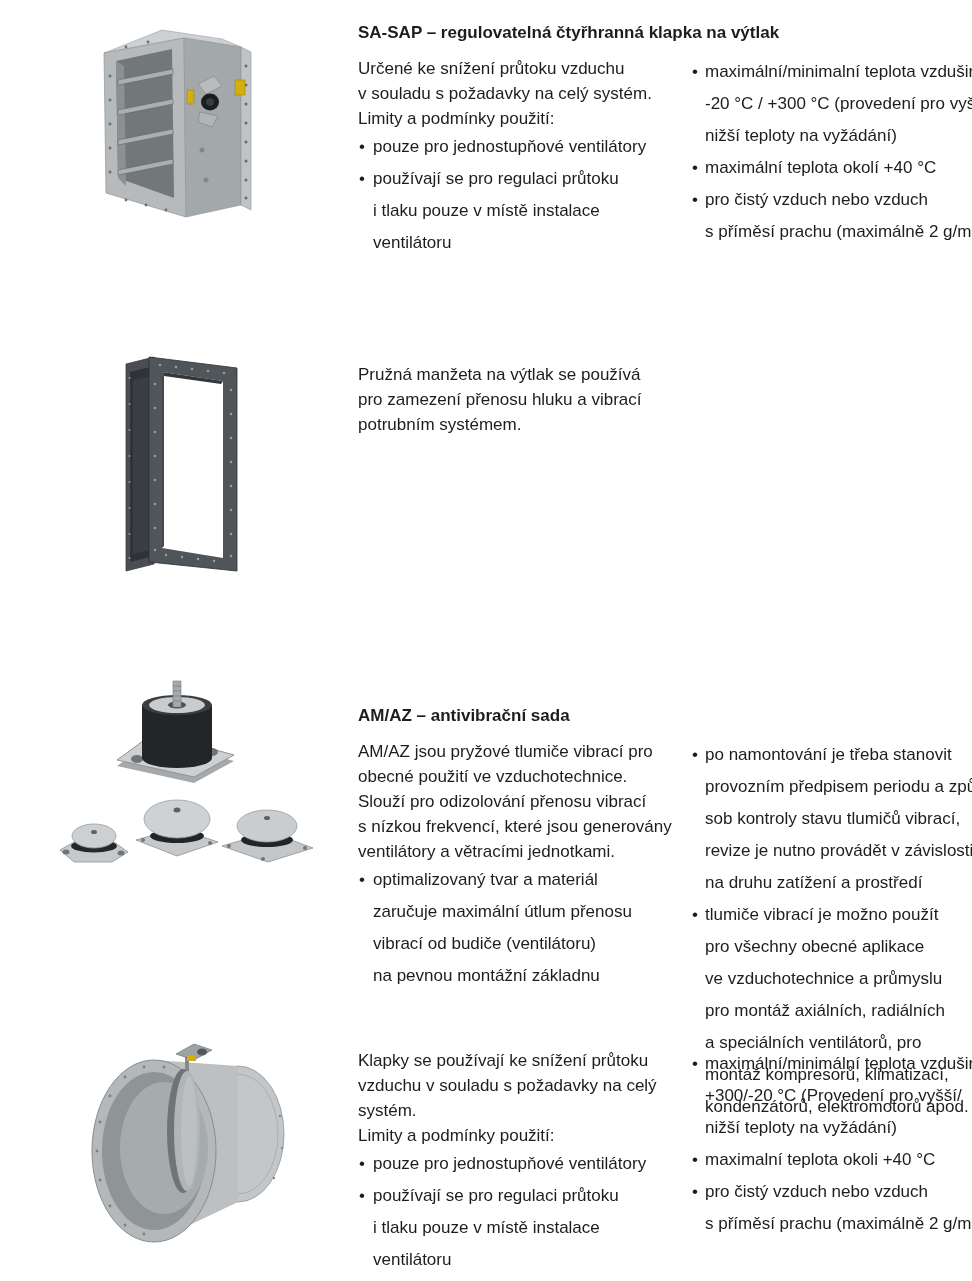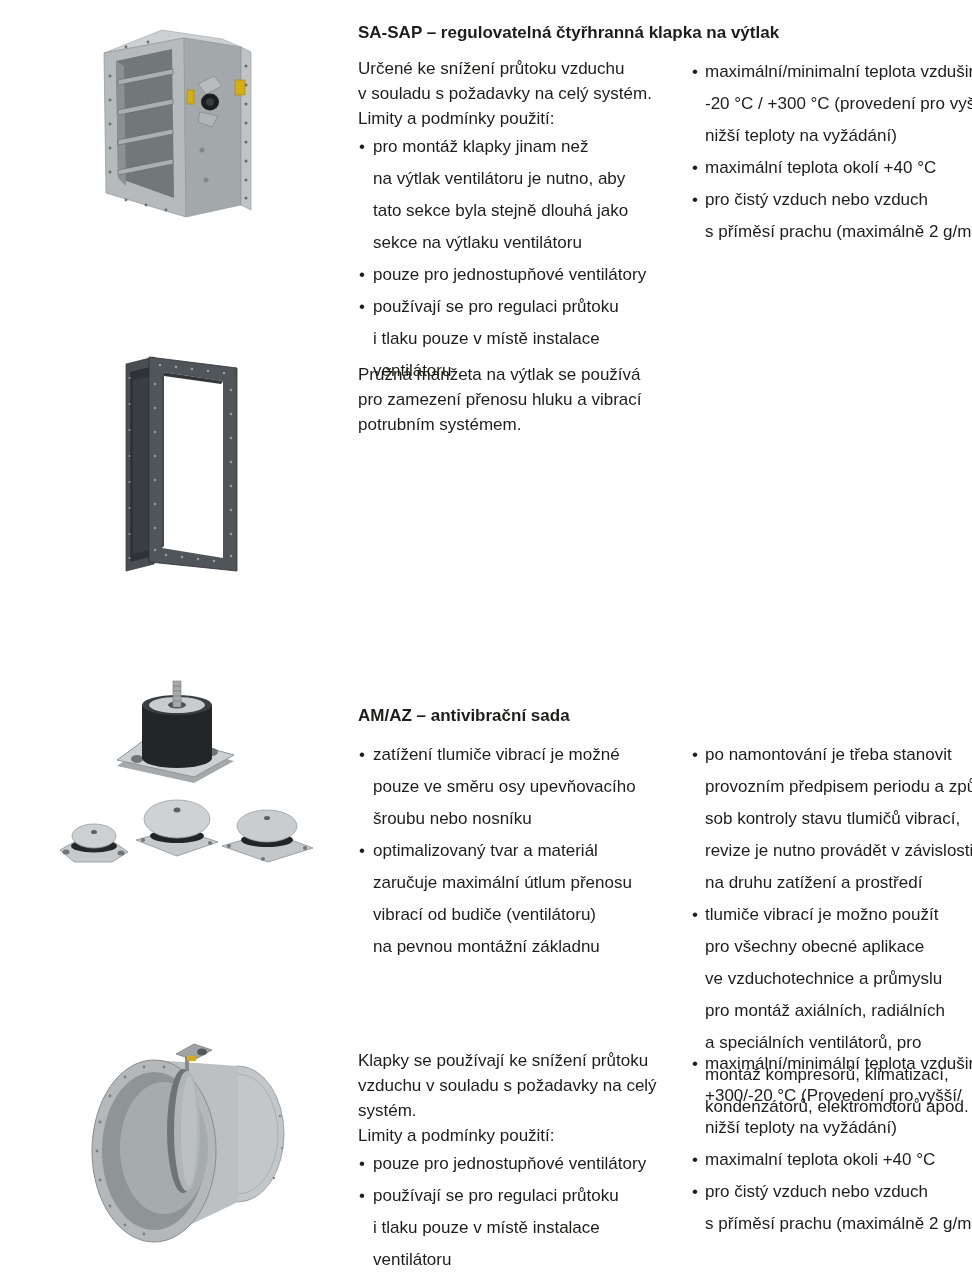--- a/index.html
+++ b/index.html
@@ -73,24 +73,20 @@
     </svg>
   </div>
   <div class="text-block" style="top:22px">
     <h2 class="heading">SA-SAP – regulovatelná čtyřhranná klapka na výtlak</h2>
     <div class="cols">
       <div class="col-left">
         <p class="intro">Určené ke snížení průtoku vzduchu
 v souladu s požadavky na celý systém.
 Limity a podmínky použití:</p>
         <ul class="bullets">
-          <li>pro montáž klapky jinam než
-na výtlak ventilátoru je nutno, aby
-tato sekce byla stejně dlouhá jako
-sekce na výtlaku ventilátoru</li>
           <li>pouze pro jednostupňové ventilátory</li>
           <li>používají se pro regulaci průtoku
 i tlaku pouze v místě instalace
 ventilátoru</li>
         </ul>
       </div>
       <div class="col-right">
         <ul class="bullets">
           <li>maximální/minimalní teplota vzdušiny
 -20 °C / +300 °C (provedení pro vyšší/
@@ -206,24 +202,26 @@
       <circle cx="205" cy="181" r="2" fill="#737779"></circle>
       <ellipse cx="209" cy="162" rx="26" ry="7" fill="#232425"></ellipse>
       <ellipse cx="209" cy="148" rx="30" ry="16" fill="#c9cdcf" stroke="#9aa0a2" stroke-width="0.8"></ellipse>
       <ellipse cx="209" cy="140" rx="3" ry="2" fill="#5d6164"></ellipse>
     </svg>
   </div>
   <div class="text-block" style="top:705px">
     <h2 class="heading">AM/AZ – antivibrační sada</h2>
     <div class="cols">
       <div class="col-left">
-        <ul class="bullets">
-          <li>zatížení tlumiče vibrací je možné
-pouze ve směru osy upevňovacího
-šroubu nebo nosníku</li>
+        <p class="intro">AM/AZ jsou pryžové tlumiče vibrací pro
+obecné použití ve vzduchotechnice.
+Slouží pro odizolování přenosu vibrací
+s nízkou frekvencí, které jsou generovány
+ventilátory a větracími jednotkami.</p>
+        <ul class="bullets">
           <li>optimalizovaný tvar a materiál
 zaručuje maximální útlum přenosu
 vibrací od budiče (ventilátoru)
 na pevnou montážní základnu</li>
         </ul>
       </div>
       <div class="col-right">
         <ul class="bullets">
           <li>po namontování je třeba stanovit
 provozním předpisem periodu a způ-

